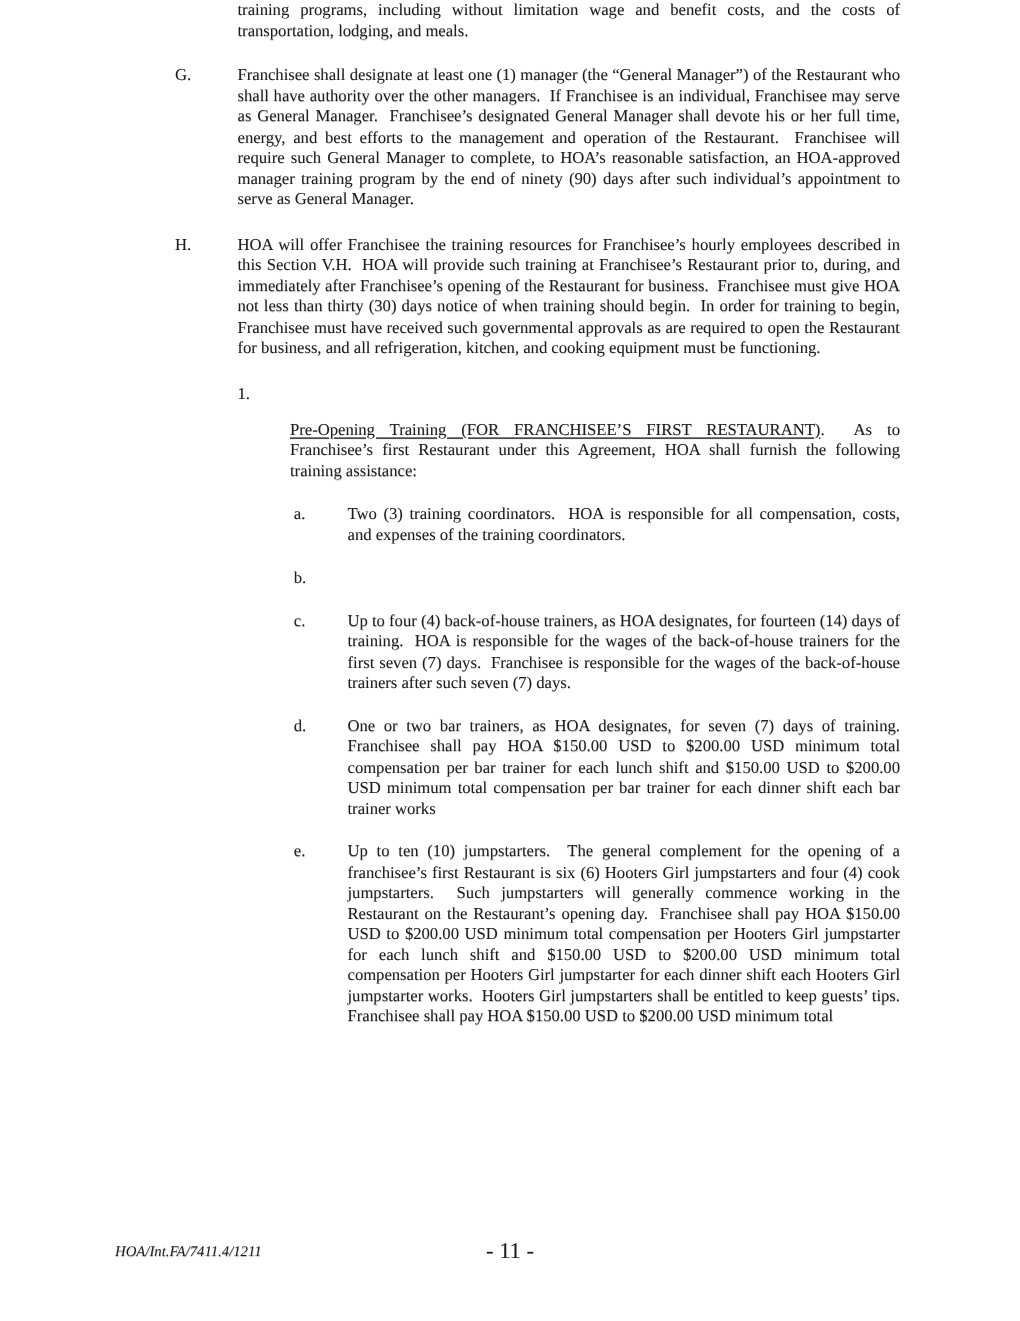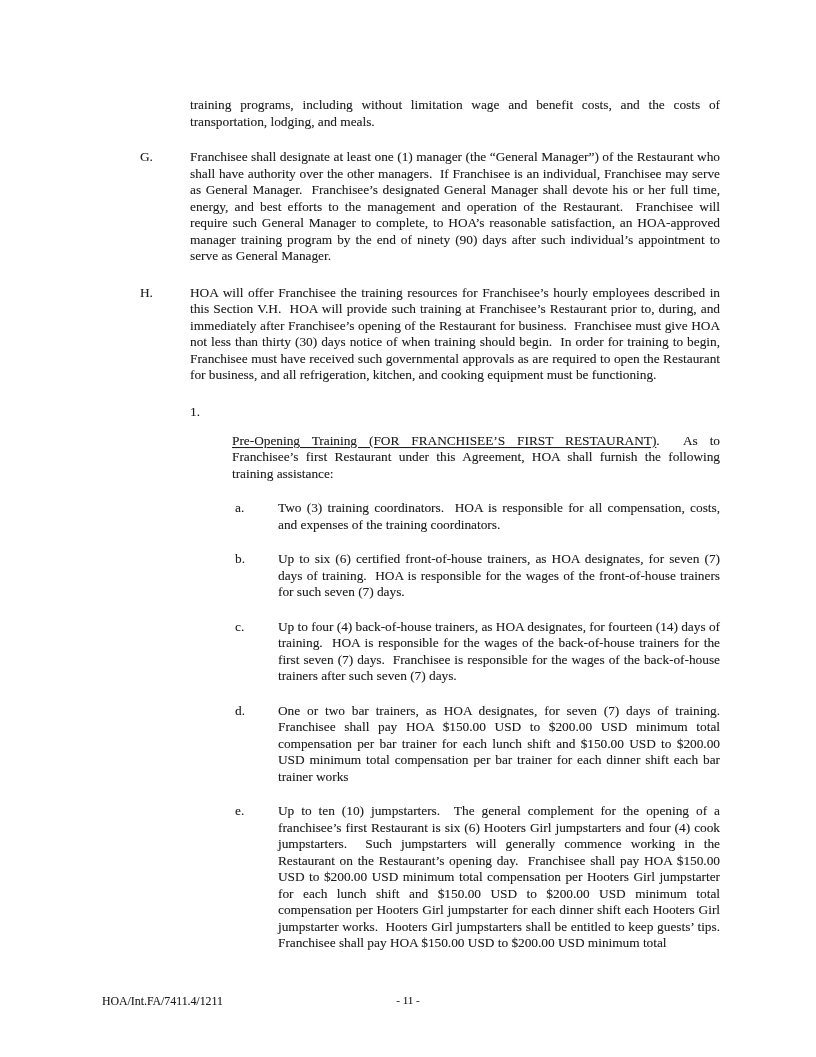--- a/index.html
+++ b/index.html
@@ -6,21 +6,20 @@
   .page {
     position: relative;
     width: 816px;
     height: 1057px;
     background: #ffffff;
     font-family: "Liberation Serif", "DejaVu Serif", serif;
     font-size: 13.3px;
     line-height: 16.5px;
     color: #1d1d1d;
     box-sizing: border-box;
-    padding-top: 97px;
     overflow: hidden;
     text-shadow: 0.2px 0.2px 0.6px rgba(45,45,45,0.35);
   }
   .jtext {
     text-align: justify;
     white-space: pre-wrap;
   }
   .intro {
     margin: 0 0 19px 190px;
     width: 530px;
@@ -46,30 +45,31 @@
   .underlined { text-decoration: underline; text-underline-offset: 2px; }
   .footer {
     position: absolute;
     top: 992px;
     left: 0;
     width: 100%;
     height: 20px;
   }
   .footer-ref {
     position: absolute;
-    left: 102px;
+    left: 92px;
     top: 1px;
     font-size: 11.8px;
     white-space: pre;
+    font-style: italic;
   }
   .footer-page {
     display: block;
     width: 100%;
     text-align: center;
-    font-size: 11px;
+    font-size: 18px;
     white-space: pre;
   }
 </style>
 </head>
 <body>
 
 <div class="page">
 
   <p class="jtext intro">training programs, including without limitation wage and benefit costs, and the costs of transportation, lodging, and meals.</p>
 
@@ -88,21 +88,20 @@
     <div class="jtext item1-body"><span class="underlined">Pre-Opening Training (FOR FRANCHISEE’S FIRST RESTAURANT)</span><span>.  As to Franchisee’s first Restaurant under this Agreement, HOA shall furnish the following training assistance:</span></div>
   </div>
 
   <div class="sub">
     <div class="sub-label">a.</div>
     <div class="jtext sub-body">Two (3) training coordinators.  HOA is responsible for all compensation, costs, and expenses of the training coordinators.</div>
   </div>
 
   <div class="sub">
     <div class="sub-label">b.</div>
-    <div class="jtext sub-body">Up to six (6) certified front-of-house trainers, as HOA designates, for seven (7) days of training.  HOA is responsible for the wages of the front-of-house trainers for such seven (7) days.</div>
   </div>
 
   <div class="sub">
     <div class="sub-label">c.</div>
     <div class="jtext sub-body">Up to four (4) back-of-house trainers, as HOA designates, for fourteen (14) days of training.  HOA is responsible for the wages of the back-of-house trainers for the first seven (7) days.  Franchisee is responsible for the wages of the back-of-house trainers after such seven (7) days.</div>
   </div>
 
   <div class="sub">
     <div class="sub-label">d.</div>
     <div class="jtext sub-body">One or two bar trainers, as HOA designates, for seven (7) days of training.  Franchisee shall pay HOA $150.00 USD to $200.00 USD minimum total compensation per bar trainer for each lunch shift and $150.00 USD to $200.00 USD minimum total compensation per bar trainer for each dinner shift each bar trainer works</div>

